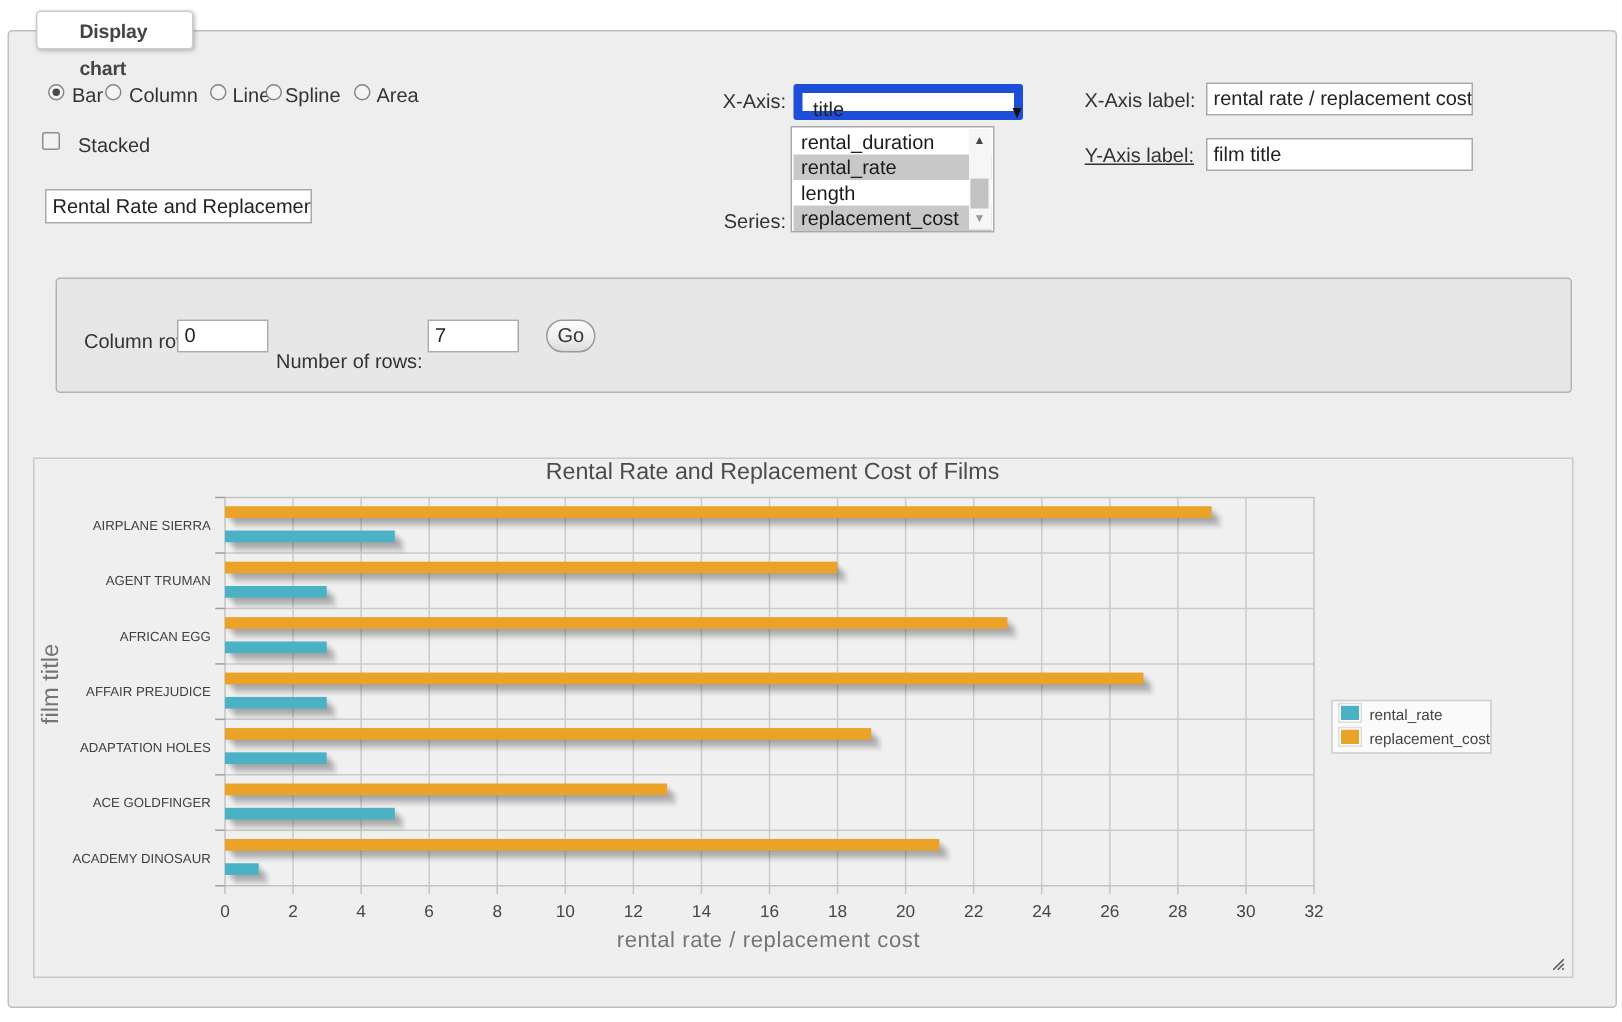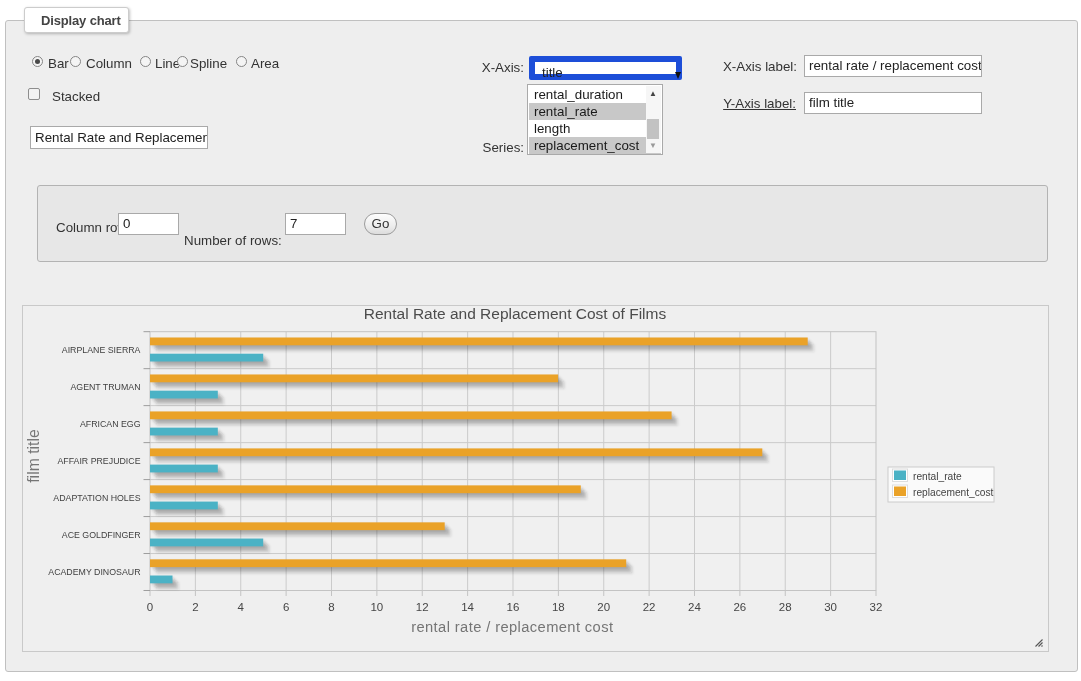--- a/index.html
+++ b/index.html
@@ -6,21 +6,21 @@
   *{box-sizing:border-box;}
   body{font-family:"Liberation Sans", sans-serif;}
   #page{position:relative;width:1081px;height:681px;background:#fff;overflow:hidden;
         font-size:13.33px;color:#333;}
   .abs{position:absolute;}
   
   #fs{left:5px;top:20px;width:1073px;height:652px;background:#eee;
       border:1px solid #c0c0c0;border-radius:3px;}
   #legend{left:24px;top:7px;width:105px;height:26px;background:#fff;
       border:1px solid #ccc;border-radius:3px;box-shadow:1px 1px 3px rgba(0,0,0,0.25);
-      font-weight:bold;font-size:13px;color:#444;line-height:25px;padding-left:16px;letter-spacing:-0.15px;}
+      font-weight:bold;font-size:13px;color:#444;line-height:25px;padding-left:28px;letter-spacing:-0.15px;}
   
   .radio{appearance:none;-webkit-appearance:none;width:11px;height:11px;margin:0;
       border:1px solid #858585;border-radius:50%;background:#f4f4f4;position:absolute;}
   .radio:checked{background:#f4f4f4;}
   .radio:checked::after{content:"";position:absolute;left:2px;top:2px;width:5px;height:5px;
       border-radius:50%;background:#494949;}
   .chk{appearance:none;-webkit-appearance:none;width:12px;height:12px;margin:0;
       border:1px solid #8d8d8d;border-radius:2px;background:#f2f2f2;position:absolute;}
   .lbl{position:absolute;font-size:13.33px;color:#333;white-space:nowrap;}
   .inp{position:absolute;border:1px solid #a9a9a9;background:#fff;font-family:"Liberation Sans",sans-serif;

